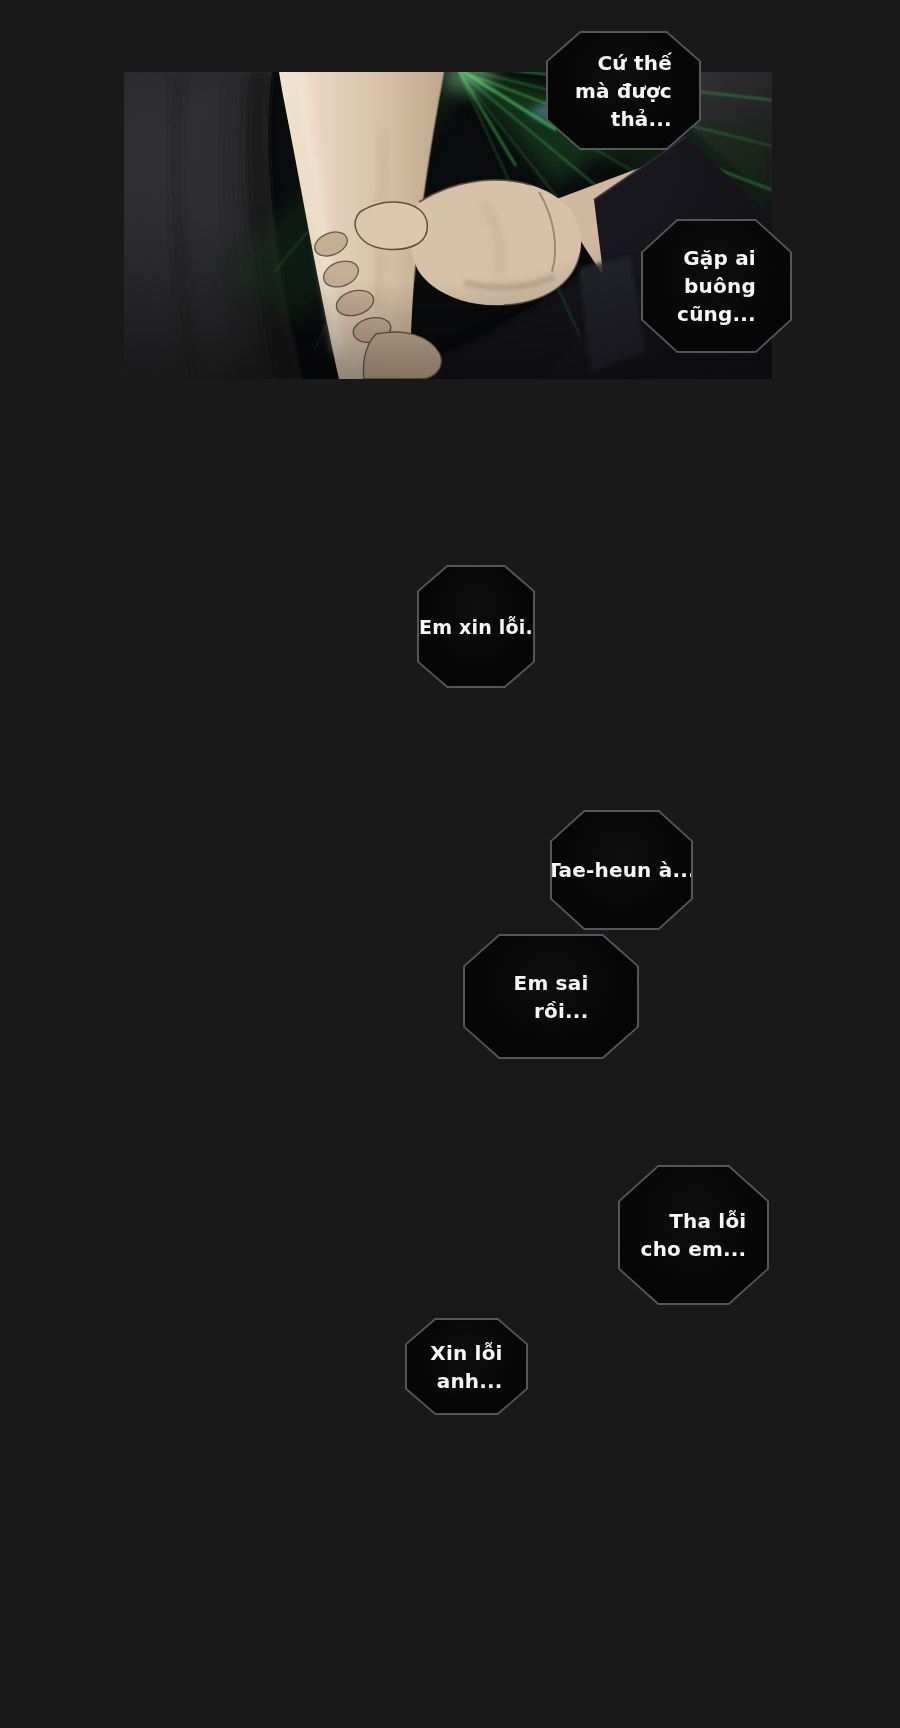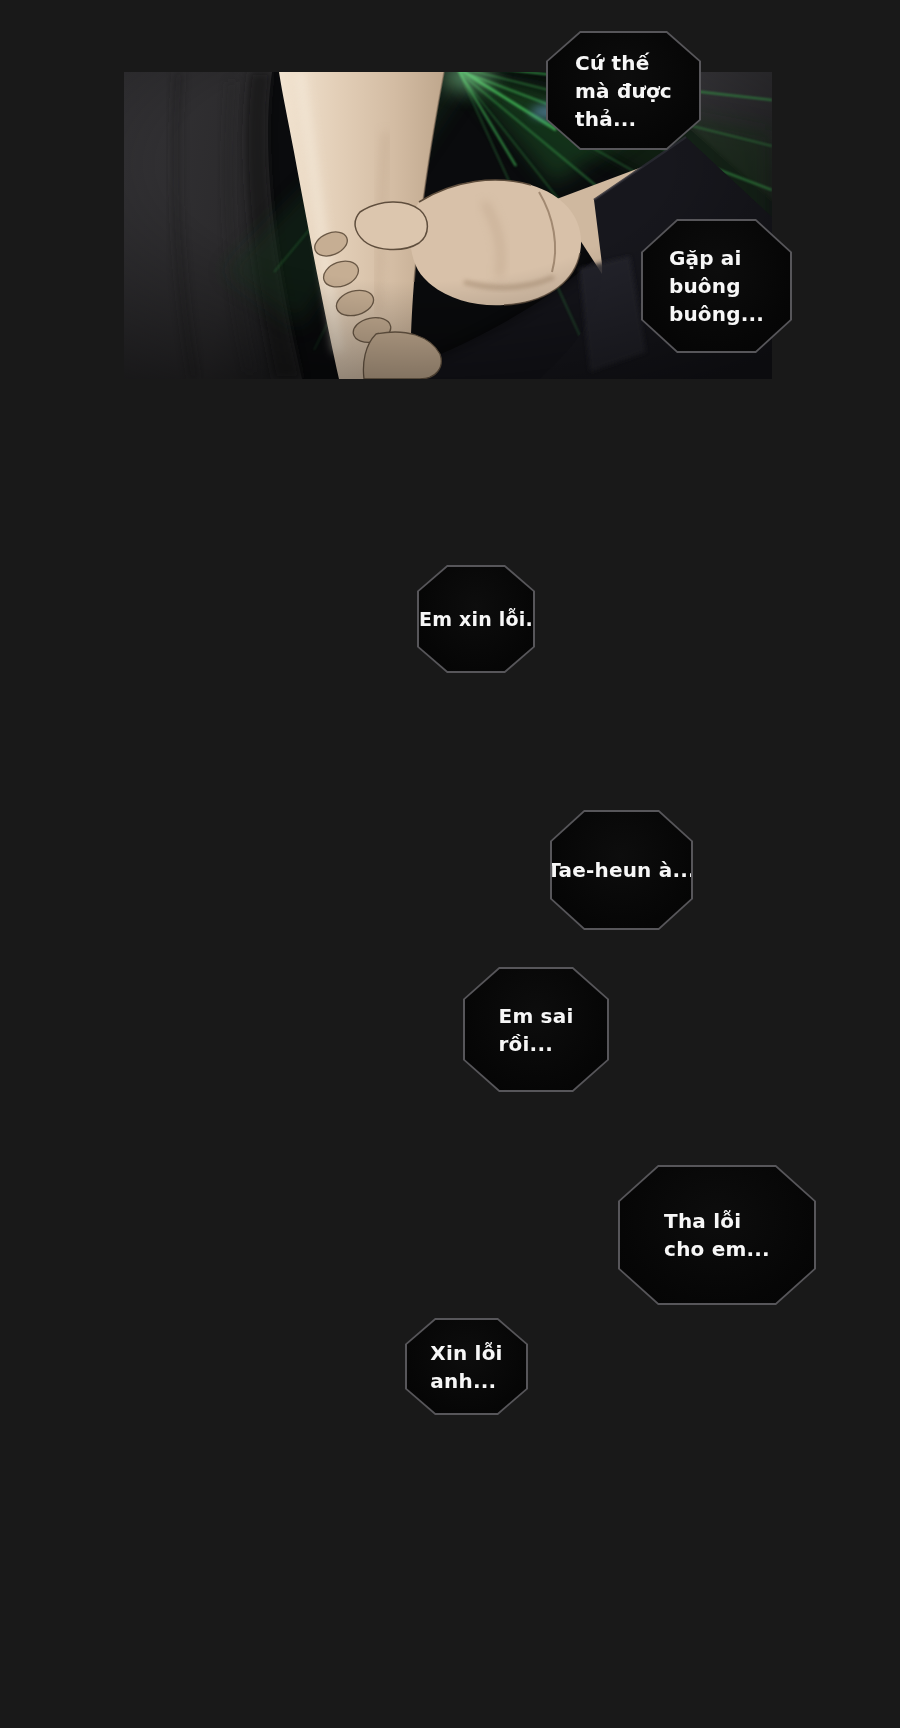--- a/index.html
+++ b/index.html
@@ -40,21 +40,21 @@
       100% calc(var(--cy) - 1.5px), 100% calc(100% - var(--cy) + 1.5px),
       calc(100% - var(--cx) + 1.5px) 100%, calc(var(--cx) - 1.5px) 100%,
       0 calc(100% - var(--cy) + 1.5px), 0 calc(var(--cy) - 1.5px));
     display: flex; align-items: center; justify-content: center;
   }
   .bubble-text {
     color: #f7f7f7;
     font-weight: bold;
     font-size: 20px;
     line-height: 28px;
-    text-align: left;
+    text-align: right;
     white-space: nowrap;
     letter-spacing: 0.2px;
   }
   .bubble-text span { display: block; }
   .fs19 .bubble-text { font-size: 19px; }
 </style>
 </head>
 <body>
 
 <div class="panel">
@@ -183,58 +183,58 @@
     </div>
   </div>
 </div>
 
 <div class="bubble" style="left:641px; top:219px; width:151px; height:134px; --cx:36px; --cy:33px;">
   <div class="octo-border">
     <div class="octo-fill">
       <div class="bubble-text">
         <span>Gặp ai</span>
         <span>buông</span>
-        <span>buông...</span>
-      </div>
-    </div>
-  </div>
-</div>
-
-<div class="bubble fs19" style="left:417px; top:565px; width:118px; height:108px; --cx:30px; --cy:26px;">
+        <span>cũng...</span>
+      </div>
+    </div>
+  </div>
+</div>
+
+<div class="bubble fs19" style="left:417px; top:565px; width:118px; height:123px; --cx:30px; --cy:26px;">
   <div class="octo-border">
     <div class="octo-fill">
       <div class="bubble-text">
         <span>Em xin lỗi.</span>
       </div>
     </div>
   </div>
 </div>
 
 <div class="bubble" style="left:550px; top:810px; width:143px; height:120px; --cx:34px; --cy:31px;">
   <div class="octo-border">
     <div class="octo-fill">
       <div class="bubble-text">
         <span>Tae-heun à...</span>
       </div>
     </div>
   </div>
 </div>
 
-<div class="bubble" style="left:463px; top:967px; width:146px; height:125px; --cx:36px; --cy:32px;">
+<div class="bubble" style="left:463px; top:934px; width:176px; height:125px; --cx:36px; --cy:32px;">
   <div class="octo-border">
     <div class="octo-fill">
       <div class="bubble-text">
         <span>Em sai</span>
         <span>rồi...</span>
       </div>
     </div>
   </div>
 </div>
 
-<div class="bubble" style="left:618px; top:1165px; width:198px; height:140px; --cx:40px; --cy:36px;">
+<div class="bubble" style="left:618px; top:1165px; width:151px; height:140px; --cx:40px; --cy:36px;">
   <div class="octo-border">
     <div class="octo-fill">
       <div class="bubble-text">
         <span>Tha lỗi</span>
         <span>cho em...</span>
       </div>
     </div>
   </div>
 </div>
 

